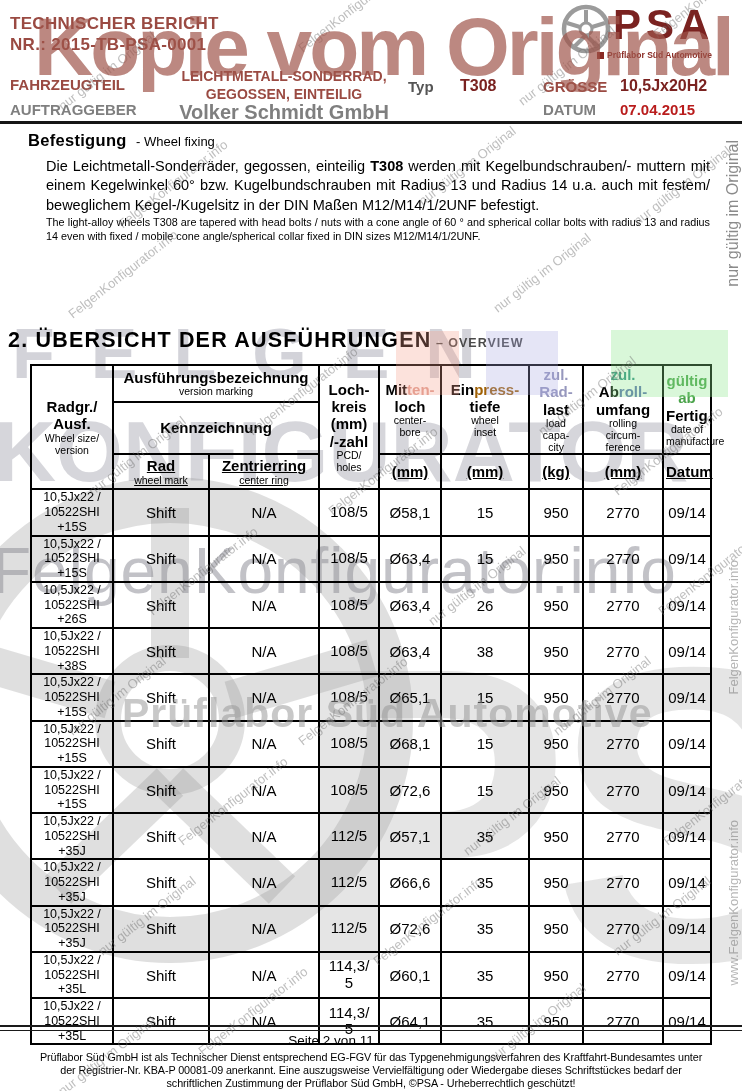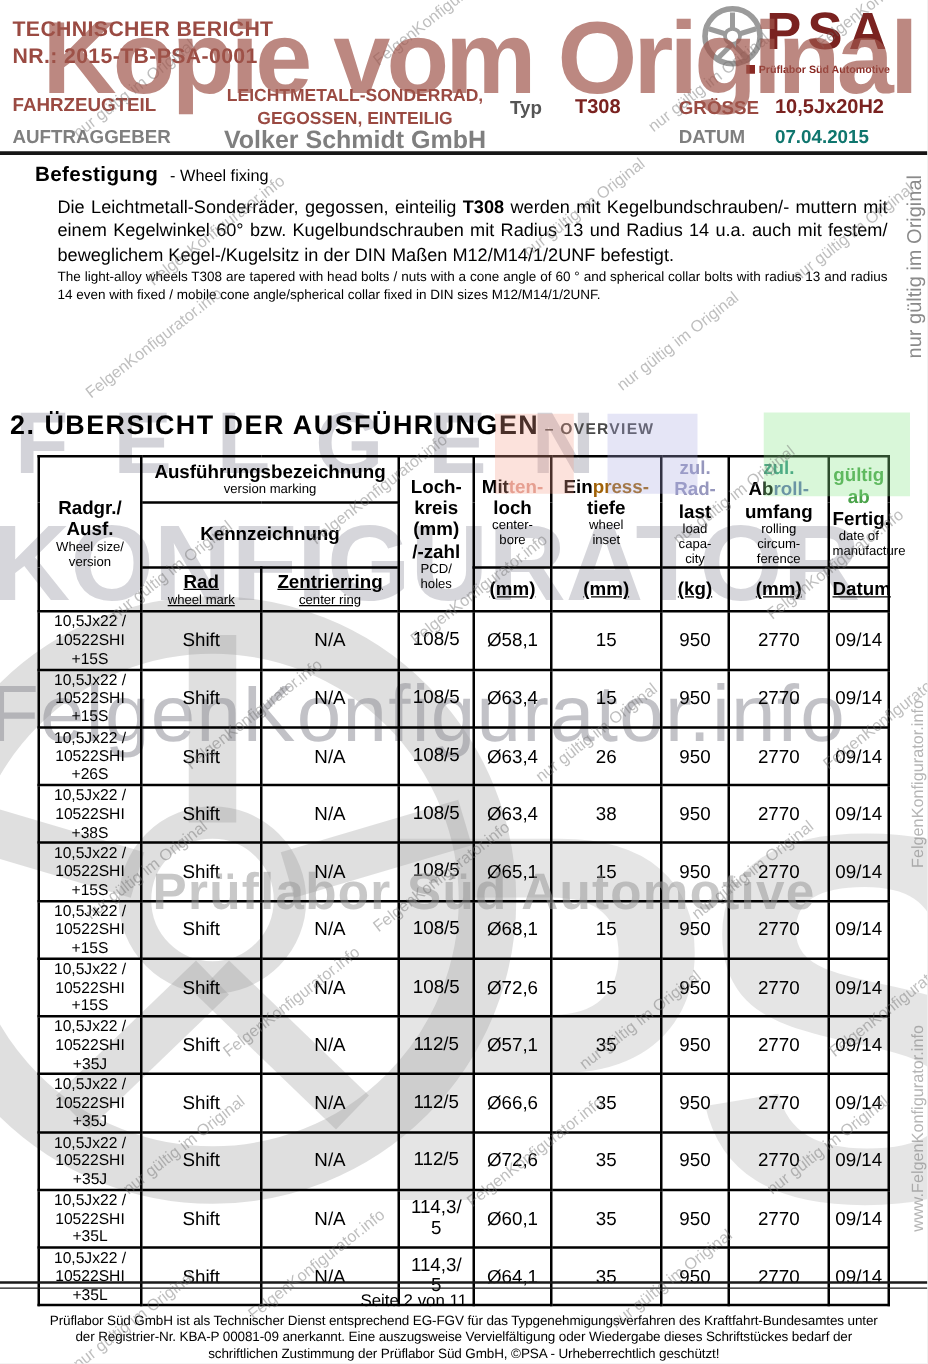--- a/index.html
+++ b/index.html
@@ -131,21 +131,21 @@
     <div>LEICHTMETALL-SONDERRAD,</div>
     <div>GEGOSSEN, EINTEILIG</div>
   </div>
   <div class="fl c-dgrey" style="left:408px;top:78px;font-size:15px;">Typ</div>
   <div class="fl c-darkred" style="left:460px;top:77px;font-size:16px;">T308</div>
   <div class="fl c-red" style="left:543px;top:78px;font-size:15px;">GRÖSSE</div>
   <div class="fl c-darkred" style="left:620px;top:77px;font-size:16px;">10,5Jx20H2</div>
   <div class="fl c-grey" style="left:10px;top:101px;font-size:15px;">AUFTRAGGEBER</div>
   <div class="fl c-grey ctr" style="left:158px;top:100px;font-size:20px;">Volker Schmidt GmbH</div>
   <div class="fl c-grey" style="left:543px;top:101px;font-size:15px;">DATUM</div>
-  <div class="fl" style="left:620px;top:101px;font-size:15px;color:#0f766e;">07.04.2015</div>
+  <div class="fl" style="left:620px;top:101px;font-size:15px;color:#b91c1c;">07.04.2015</div>
 
   <div class="abs head-rule"></div>
 
   <div class="abs sec1-head">
     <span class="sec1-de">Befestigung</span>
     <span class="sec1-en">- Wheel fixing</span>
   </div>
   <div class="abs para para1">
     <div class="p-de"><span>Die Leichtmetall-Sonderräder, gegossen, einteilig </span><b>T308</b><span> werden mit Kegelbundschrauben/- muttern mit einem Kegelwinkel 60° bzw. Kugelbundschrauben mit Radius 13 und Radius 14 u.a. auch mit festem/ beweglichem Kegel-/Kugelsitz in der DIN Maßen M12/M14/1/2UNF befestigt.</span></div>
     <div class="p-en">The light-alloy wheels T308 are tapered with head bolts / nuts with a cone angle of 60 ° and spherical collar bolts with radius 13 and radius 14 even with fixed / mobile cone angle/spherical collar fixed in DIN sizes M12/M14/1/2UNF.</div>

